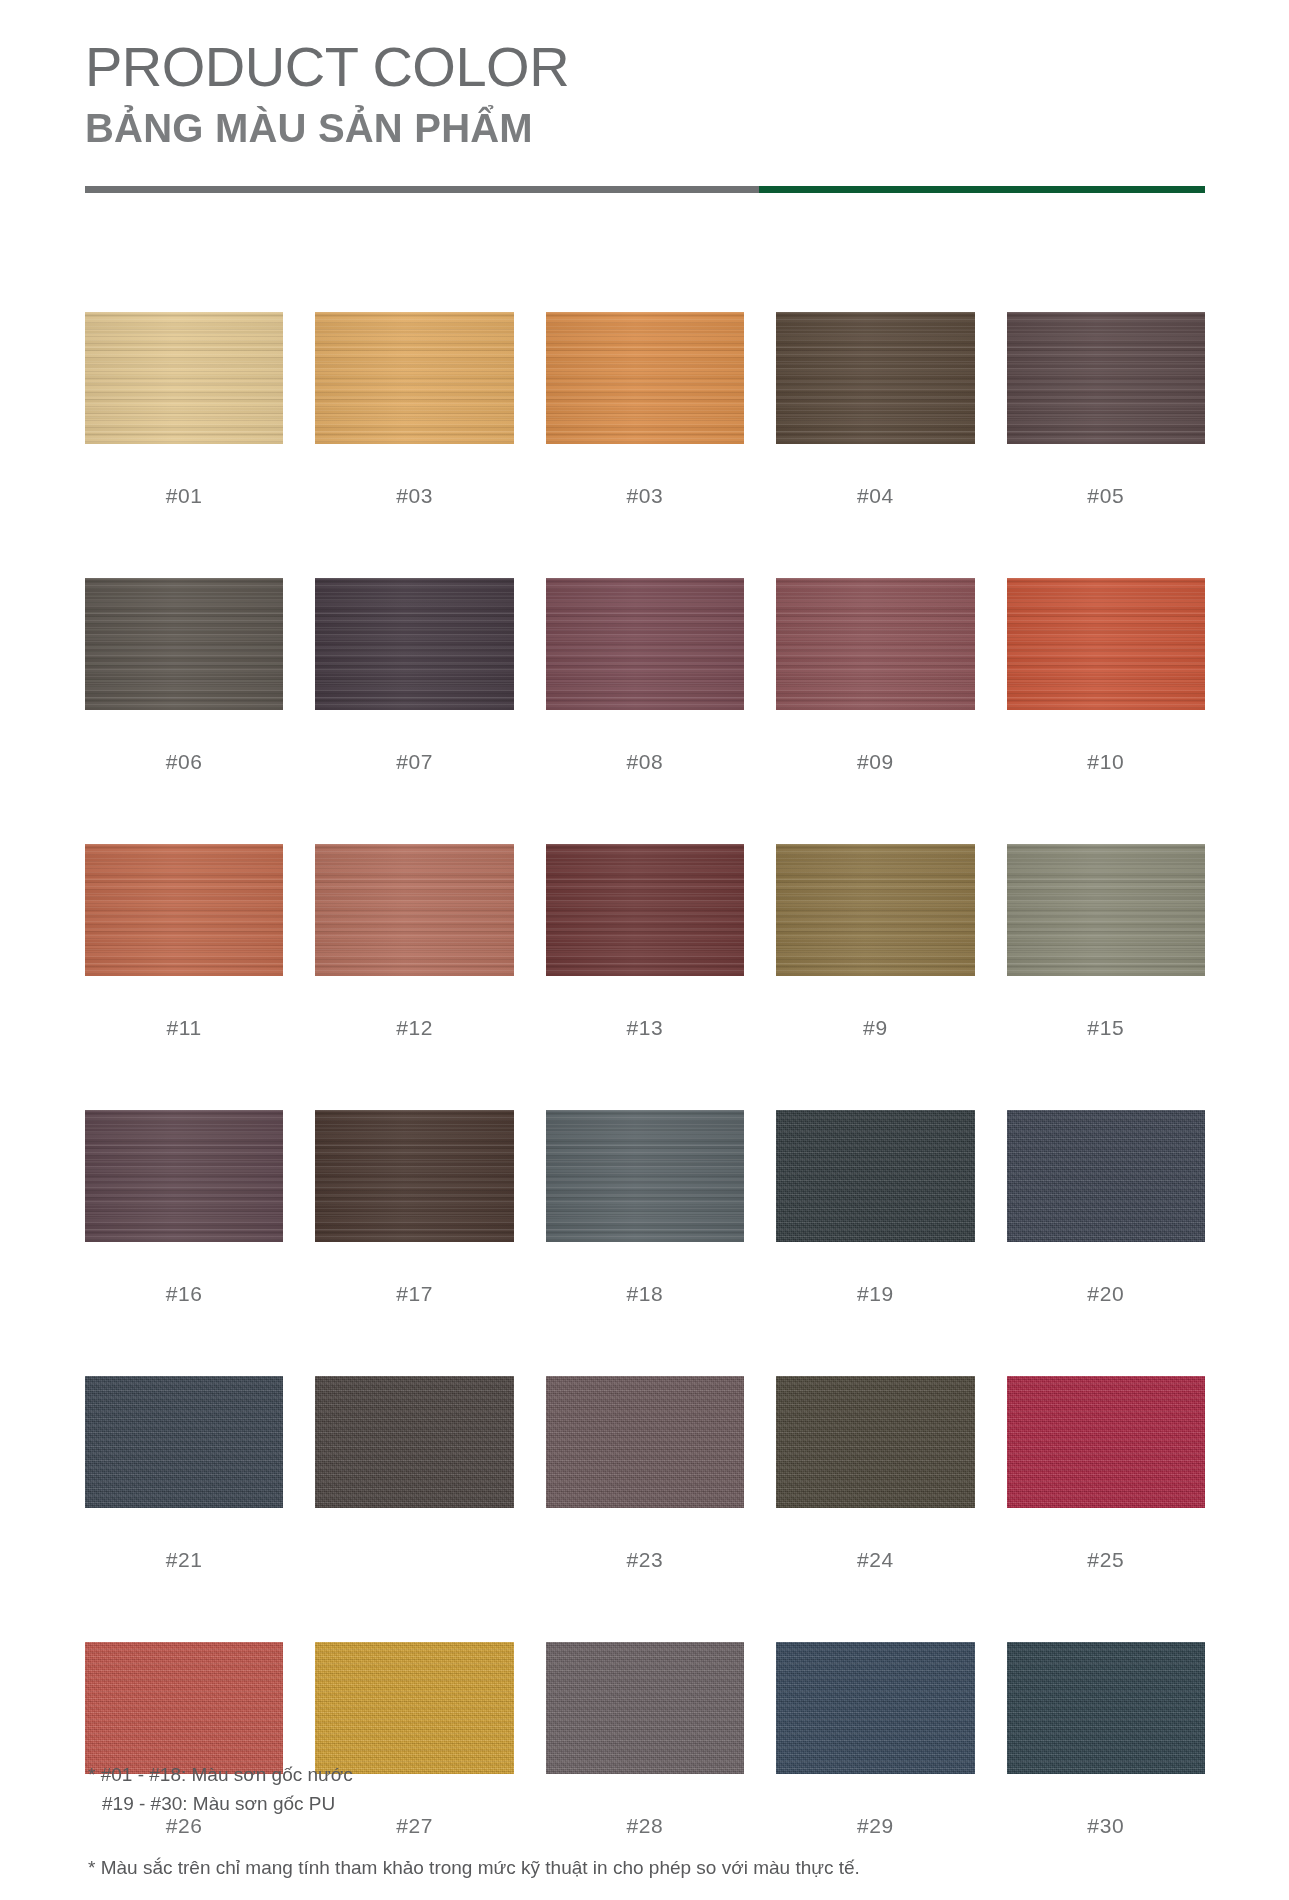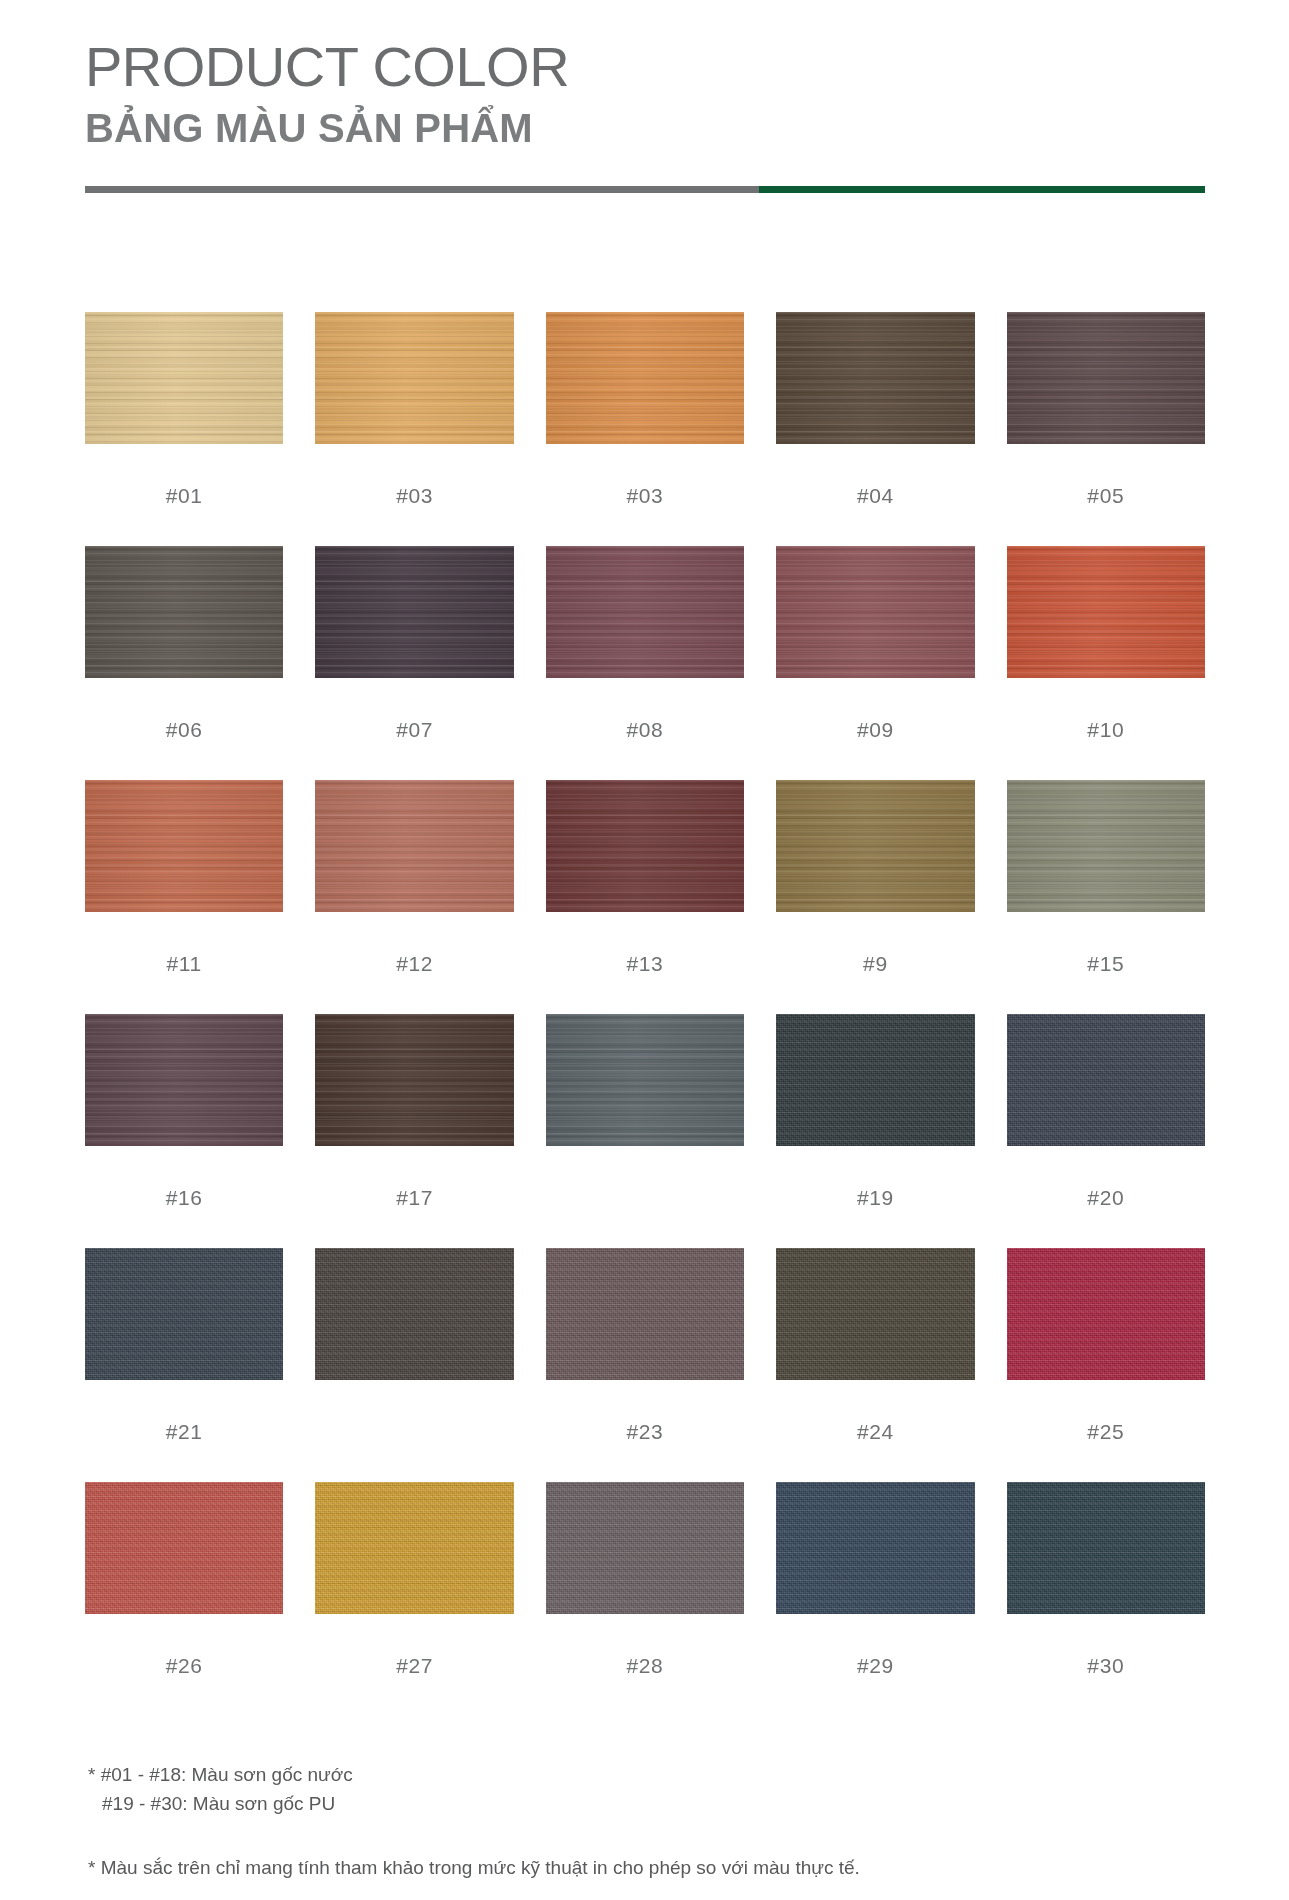--- a/index.html
+++ b/index.html
@@ -73,20 +73,21 @@
   
   .grid {
     position: absolute;
     left: 85px;
     top: 312px;
     width: 1120px;
     display: grid;
     grid-template-columns: repeat(5, 1fr);
     column-gap: 32px;
     row-gap: 0px;
+    gap: 32px;
   }
   .cell {
     width: 100%;
   }
   .swatch {
     position: relative;
     width: 100%;
     height: 132px;
     overflow: hidden;
     background: #cccccc;
@@ -256,20 +257,21 @@
       <div class="cell">
         <div class="swatch" style="background: rgb(95, 72, 80);"></div>
         <div class="swatch-label">#16</div>
       </div>
       <div class="cell">
         <div class="swatch" style="background: rgb(76, 58, 51);"></div>
         <div class="swatch-label">#17</div>
       </div>
       <div class="cell">
         <div class="swatch" style="background: rgb(91, 100, 104);"></div>
+        <div class="swatch-label">#18</div>
       </div>
       <div class="cell">
         <div class="swatch mottled" style="background: rgb(49, 58, 62);"></div>
         <div class="swatch-label">#19</div>
       </div>
       <div class="cell">
         <div class="swatch mottled" style="background: rgb(59, 66, 80);"></div>
         <div class="swatch-label">#20</div>
       </div>
       <div class="cell">

